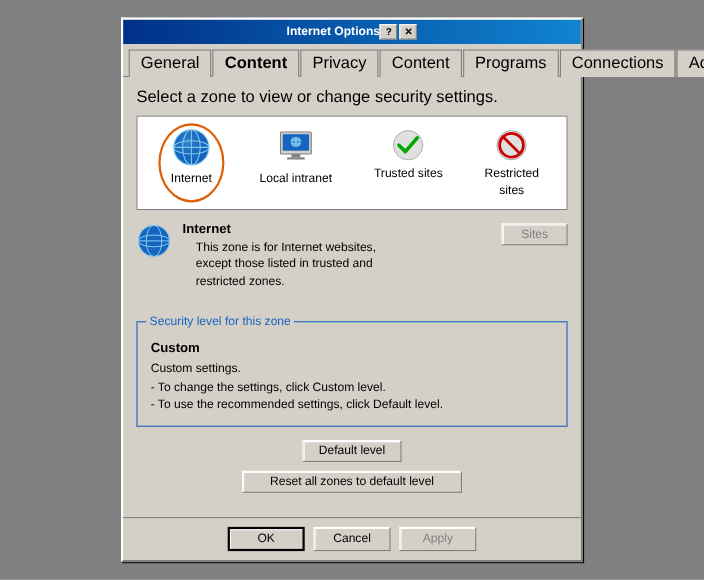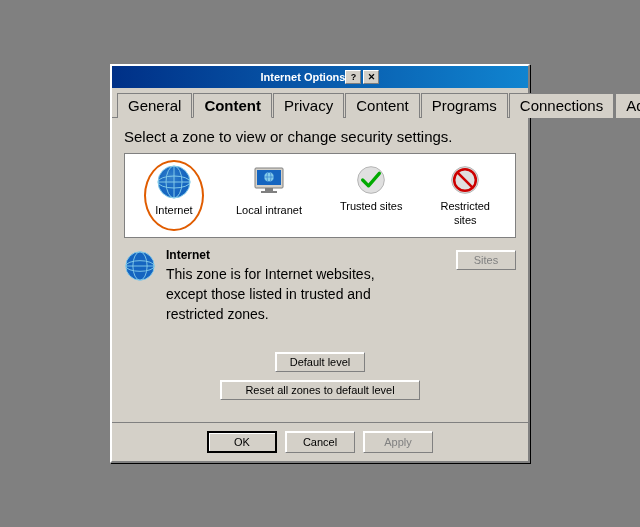--- a/index.html
+++ b/index.html
@@ -160,23 +160,24 @@
     }
     .zone-detail-text {
       flex: 1;
     }
     .zone-detail-title {
       font-weight: bold;
       font-size: 12px;
       margin-bottom: 3px;
     }
     .zone-detail-desc {
-      font-size: 14px;
+      font-size: 11px;
       color: #000;
       line-height: 1.4;
+      margin-left: 12px;
     }
     .zone-detail-row {
       display: flex;
       align-items: center;
       justify-content: space-between;
       margin-bottom: 14px;
     }
     .security-level-group {
       border: 1px solid #1565c0;
       padding: 10px 12px;
@@ -351,20 +352,31 @@
           </svg>
         </div>
         <div class="zone-detail-text">
           <div class="zone-detail-title">Internet</div>
           <div class="zone-detail-desc">This zone is for Internet websites,<br>except those listed in trusted and<br>restricted zones.</div>
         </div>
       </div>
       <button class="win-btn" disabled="" style="align-self:flex-start; margin-top: 2px; min-width:60px;">Sites</button>
     </div>
 
+    <div class="security-level-group">
+      <span class="security-level-label">Security level for this zone</span>
+      <div class="security-level-content">
+        <div class="security-level-title">Custom</div>
+        <div class="security-level-desc">
+          Custom settings.<br>
+          - To change the settings, click Custom level.<br>
+          - To use the recommended settings, click Default level.
+        </div>
+      </div>
+    </div>
 
     <div class="btn-row">
       <button class="win-btn">Default level</button>
     </div>
 
     <div class="btn-row2">
       <button class="win-btn" style="min-width:200px;">Reset all zones to default level</button>
     </div>
   </div>
 

